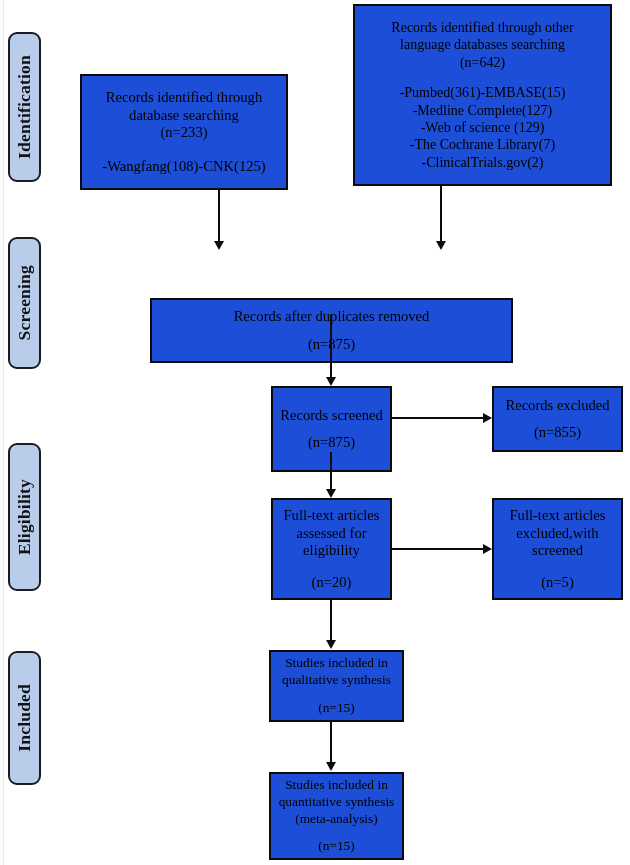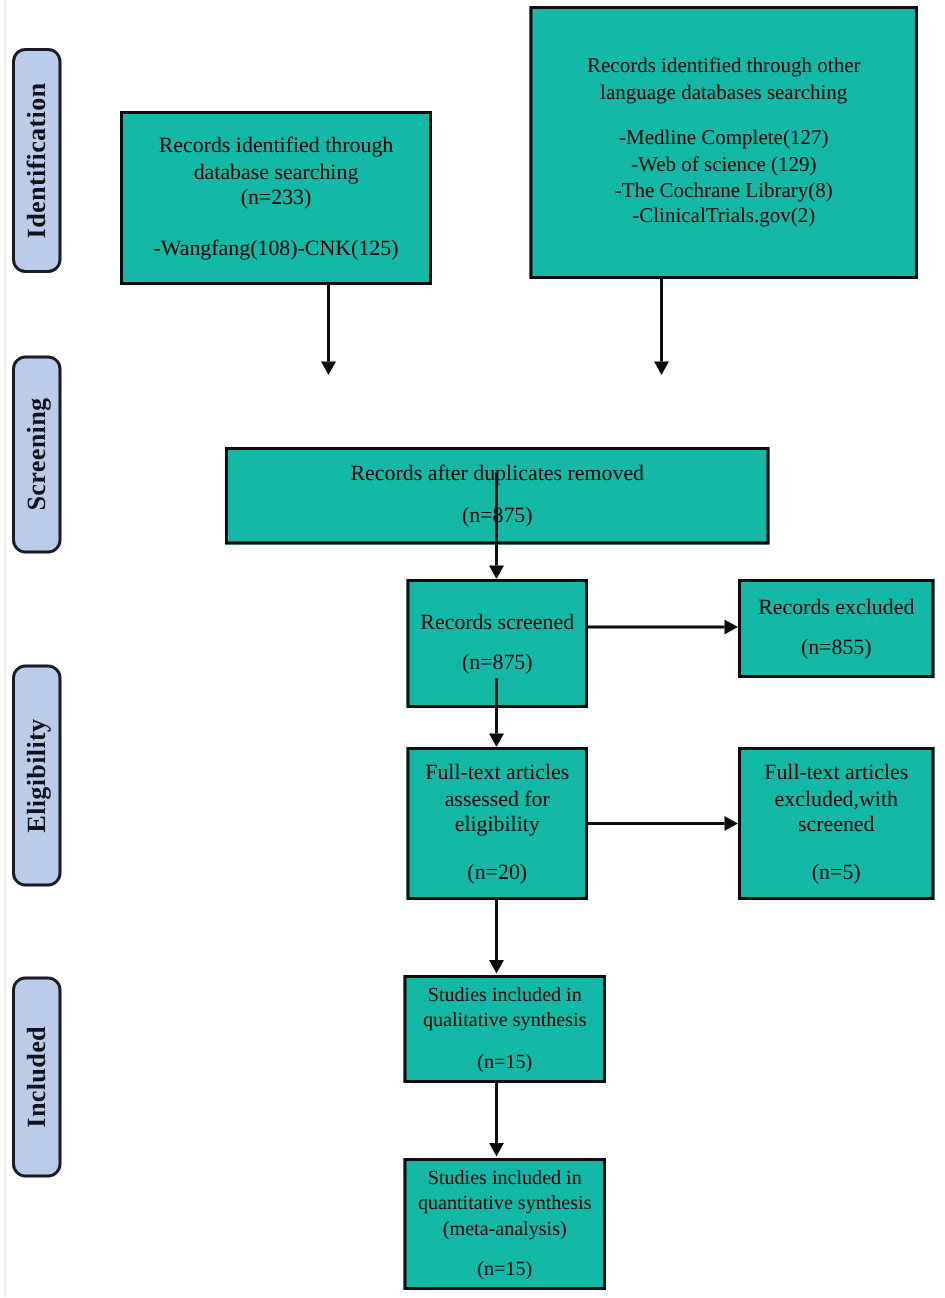--- a/index.html
+++ b/index.html
@@ -48,21 +48,21 @@
     letter-spacing: 0.2px;
     color: #111118;
     white-space: nowrap;
     line-height: 1;
   }
 
   
   .box {
     position: absolute;
     box-sizing: border-box;
-    background: #14b8a6;
+    background: #1d4ed8;
     border: 2.4px solid #0b0b0b;
     display: flex;
     flex-direction: column;
     align-items: center;
     justify-content: center;
     text-align: center;
     padding: 3px 5px;
   }
   .box .line {
     display: block;
@@ -134,24 +134,26 @@
     <span class="line">Records identified through</span>
     <span class="line">database searching</span>
     <span class="line">(n=233)</span>
     <span class="gap" style="height:16px;"></span>
     <span class="line">-Wangfang(108)-CNK(125)</span>
   </div>
 
   <div class="box t14" style="left:353px; top:4px; width:259px; height:182px;">
     <span class="line">Records identified through other</span>
     <span class="line">language databases searching</span>
+    <span class="line">(n=642)</span>
     <span class="gap" style="height:13px;"></span>
+    <span class="line">-Pumbed(361)-EMBASE(15)</span>
     <span class="line">-Medline Complete(127)</span>
     <span class="line">-Web of science (129)</span>
-    <span class="line">-The Cochrane Library(8)</span>
+    <span class="line">-The Cochrane Library(7)</span>
     <span class="line">-ClinicalTrials.gov(2)</span>
   </div>
 
   <div class="vline" style="left:218px; top:190px; height:51px;"></div>
   <div class="arrow-down" style="left:213.7px; top:241px;"></div>
 
   <div class="vline" style="left:440px; top:186px; height:55px;"></div>
   <div class="arrow-down" style="left:435.7px; top:241px;"></div>
 
   <div class="box t15" style="left:150px; top:250px; width:363px; height:65px;margin-top:48px;">

